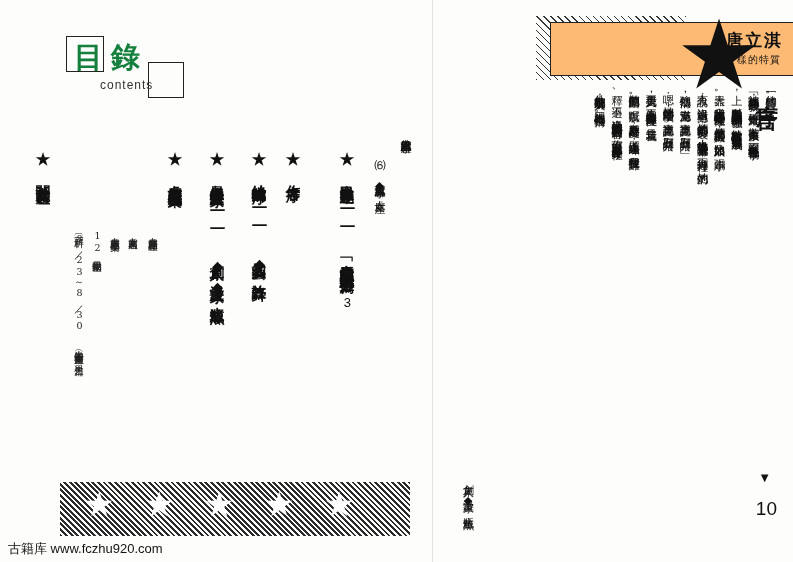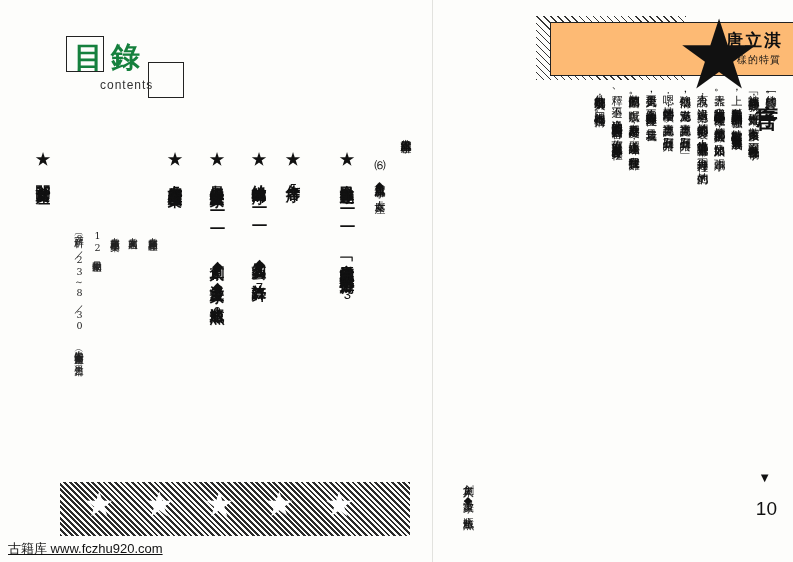--- a/index.html
+++ b/index.html
@@ -17,31 +17,31 @@
   .toc-title .box2{position:absolute;left:82px;top:26px;width:34px;height:34px;border:1px solid #222;}
   .vtext{writing-mode:vertical-rl;text-orientation:upright;font-family:"DejaVu Serif",serif;
      line-height:1.05;white-space:nowrap;}
   .lvl1{font-size:14.5px;font-weight:700;letter-spacing:1px;padding-left:7px;padding-right:7px;}
   .lvl2{font-size:11px;letter-spacing:0.5px;padding-left:5px;padding-right:5px;}
   .lvl3{font-size:9.5px;letter-spacing:0.5px;padding-left:4px;padding-right:4px;color:#222;}
 
   
   .e{position:absolute;}
   .e .vtext{display:block;}
-  .e .num{font-family:"Liberation Sans",sans-serif;font-size:13px;text-align:center;margin-top:4px;}
+  .e .num{font-family:"Liberation Sans",sans-serif;font-size:13px;text-align:center;margin-top:12px;}
 
   
   .star-band{position:absolute;left:60px;bottom:26px;width:350px;height:54px;
      background:
        repeating-linear-gradient(45deg,#1a1a1a 0 2px,transparent 2px 4px);
      opacity:.92;}
   .star-band .sv{position:absolute;top:6px;color:#fff;font-size:34px;line-height:34px;}
 
   
-  .footer{position:absolute;left:8px;bottom:4px;font-family:"Liberation Sans",sans-serif;font-size:13px;color:#111;text-decoration:underline;}
+  .footer{position:absolute;left:8px;bottom:4px;font-family:"Liberation Sans",sans-serif;font-size:13px;color:#111;}
 
   
   .right-page{position:absolute;left:440px;top:0;width:353px;height:562px;}
   .hdr{position:absolute;left:110px;top:22px;width:210px;height:52px;border:1px solid #222;background:#fdba74;padding-left:32px;}
   .hdr .name{position:absolute;right:10px;top:6px;writing-mode:horizontal-tb;font-family:"DejaVu Serif",serif;
      font-size:17px;font-weight:700;letter-spacing:2px;}
   .hdr .sub2{position:absolute;right:12px;top:30px;font-family:"DejaVu Serif",serif;font-size:10px;letter-spacing:1px;}
   .bigstar{position:absolute;left:236px;top:8px;font-size:96px;line-height:96px;color:#111;}
   .hdr-diag{position:absolute;left:96px;top:16px;width:150px;height:64px;
      background:repeating-linear-gradient(45deg,#111 0 1px,transparent 1px 5px);opacity:.85;}

